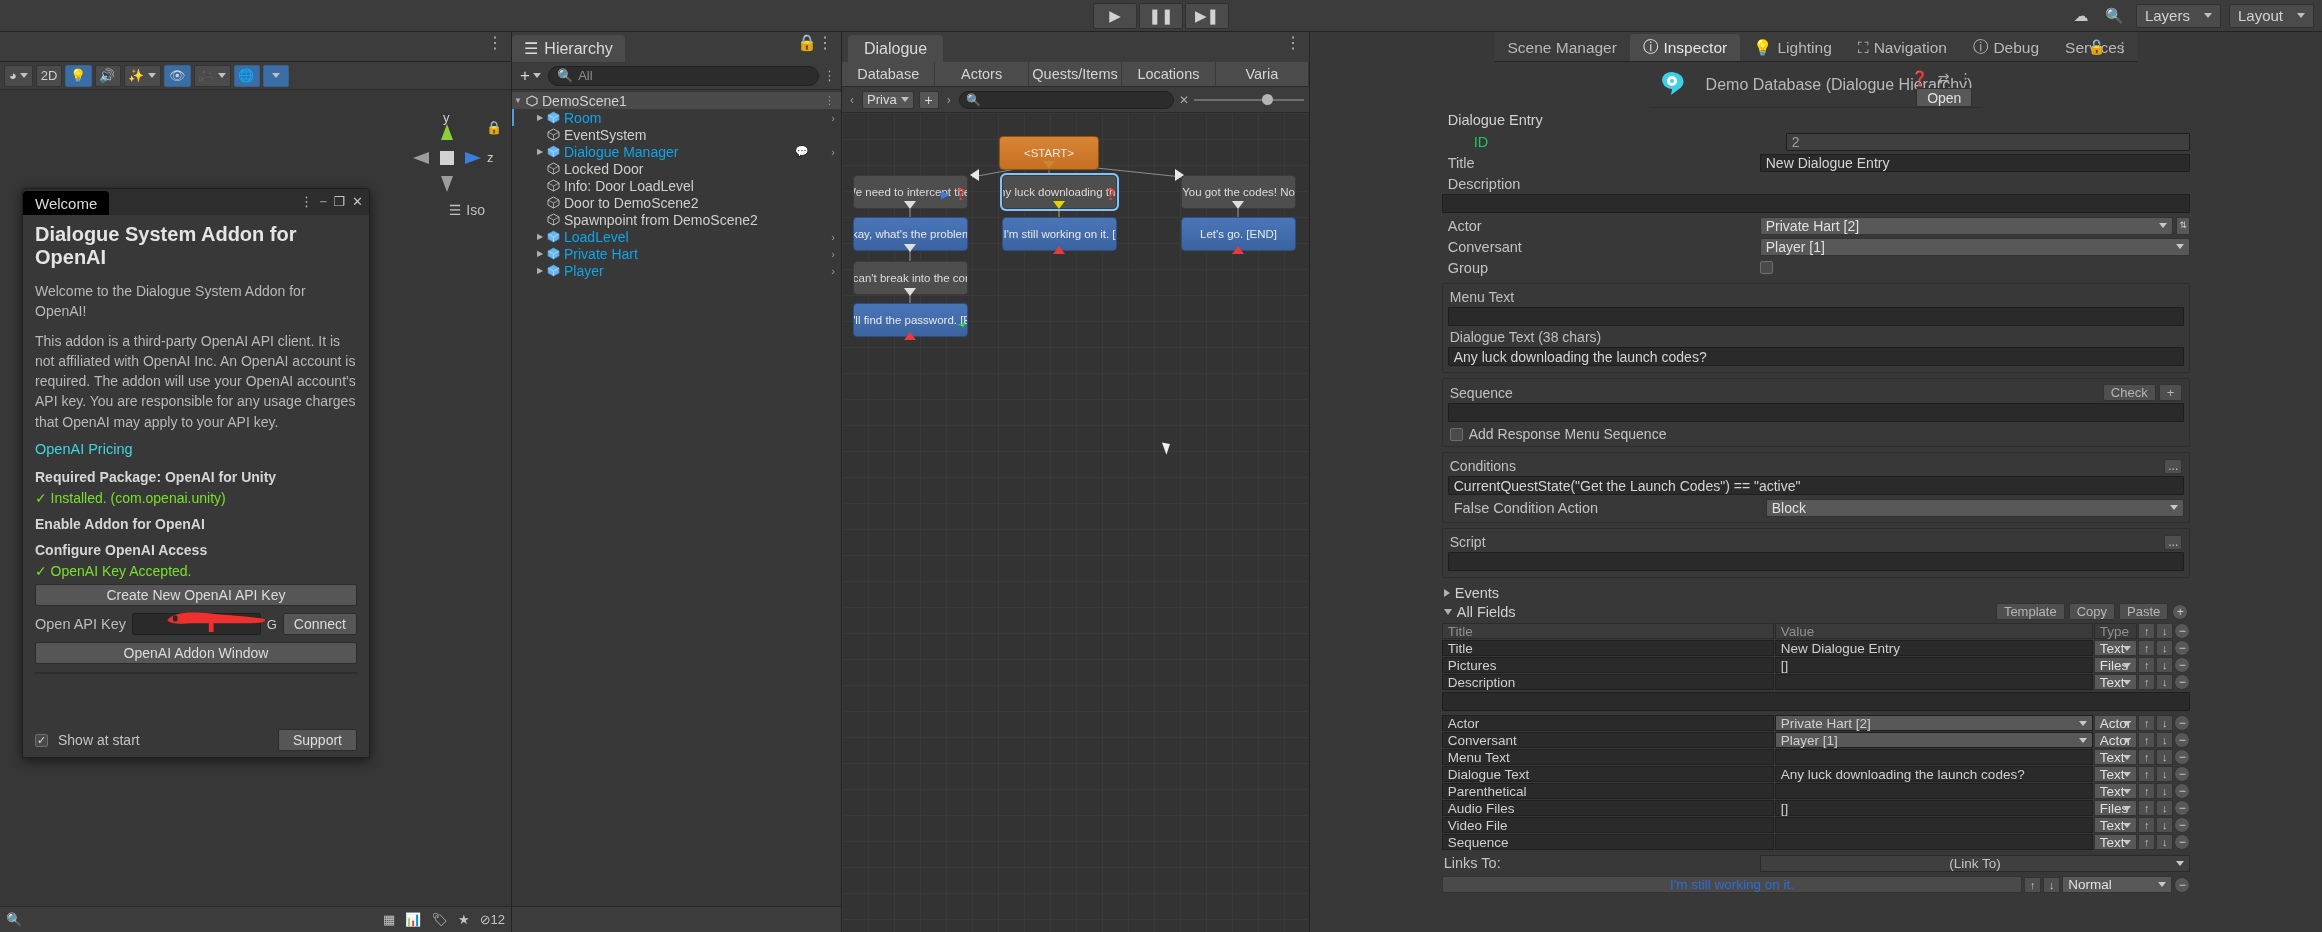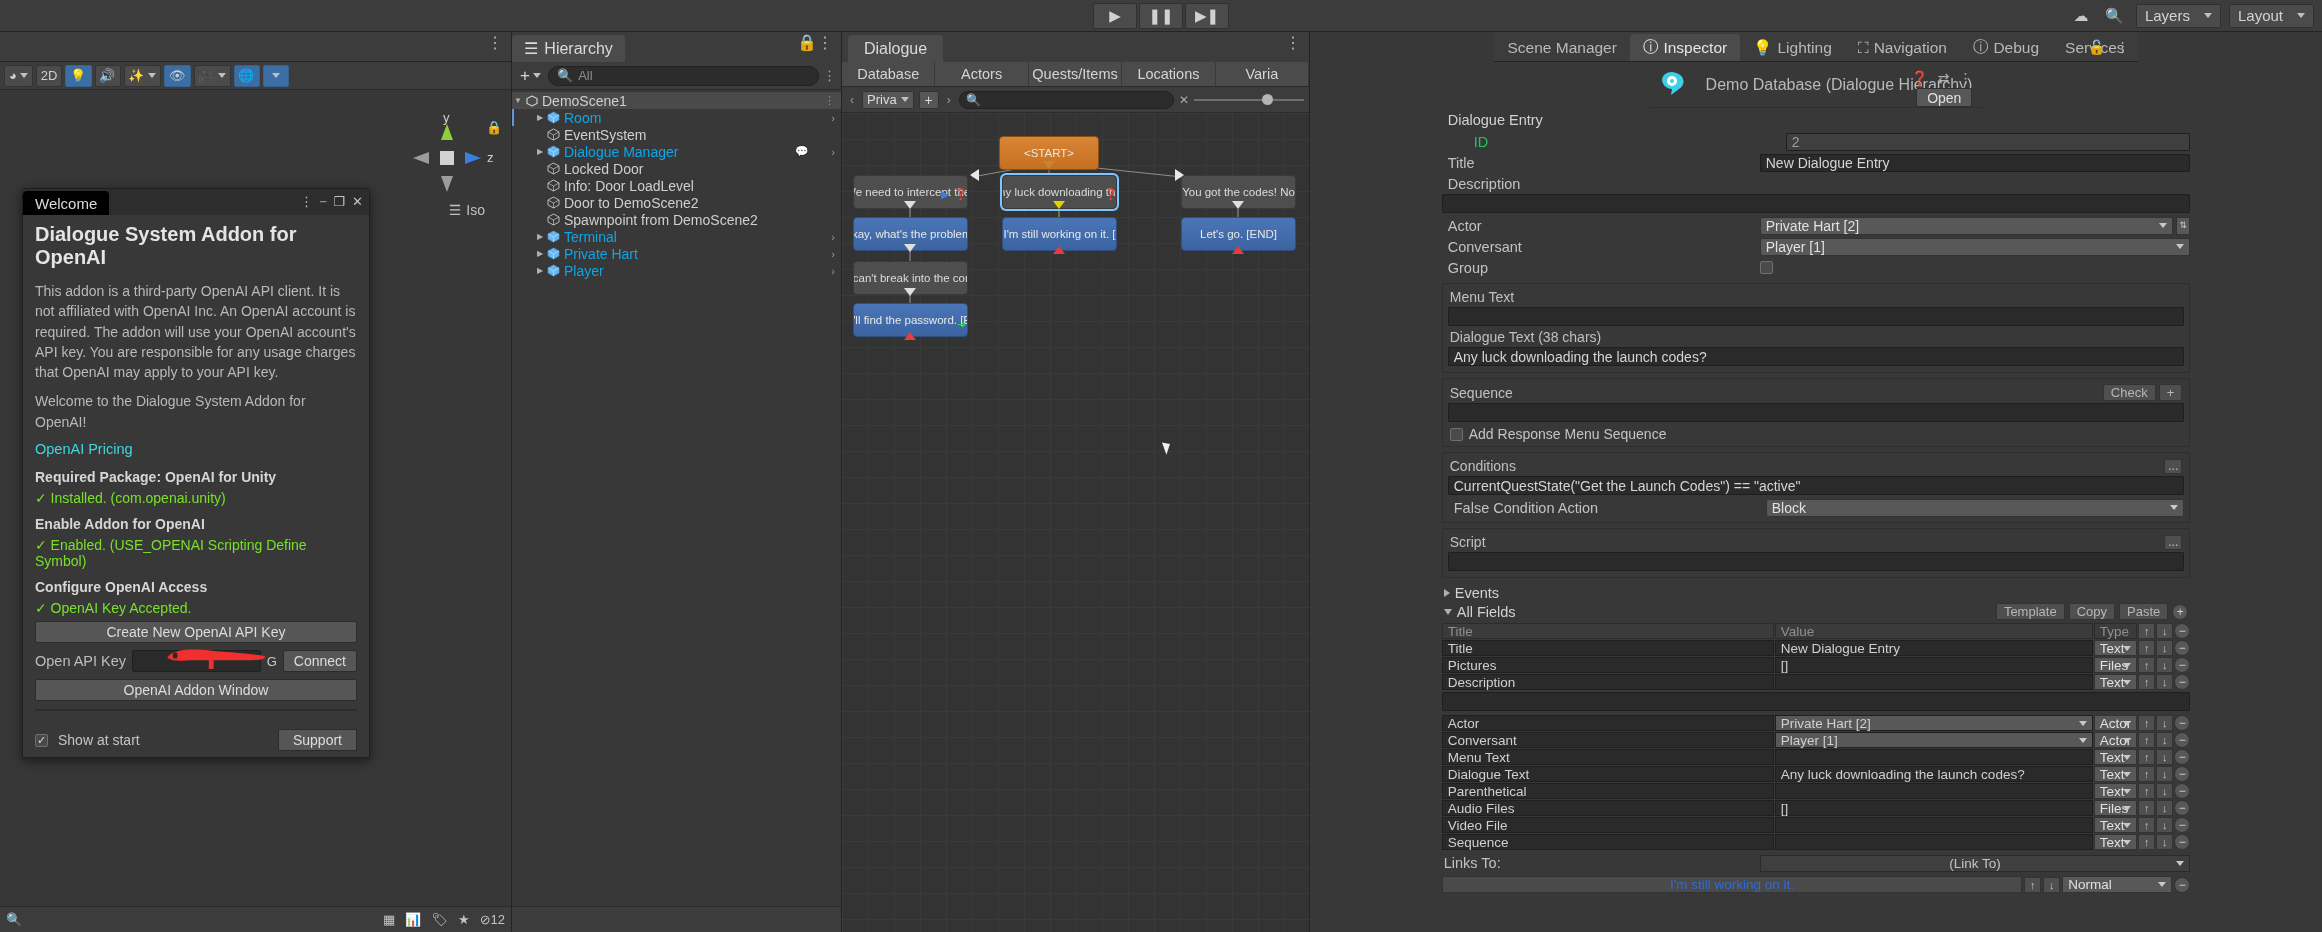--- a/index.html
+++ b/index.html
@@ -328,27 +328,26 @@
           <div class="welcome-tab">Welcome</div>
           <div class="welcome-winbtns">
             <span>⋮</span>
             <span>⎯</span>
             <span>❐</span>
             <span>✕</span>
           </div>
         </div>
         <div class="welcome-body">
           <div class="w-title">Dialogue System Addon for OpenAI</div>
+          <div class="w-p">Welcome to the Dialogue System Addon for OpenAI!</div>
           <div class="w-p">This addon is a third-party OpenAI API client. It is not affiliated with OpenAI Inc. An OpenAI account is required. The addon will use your OpenAI account's API key. You are responsible for any usage charges that OpenAI may apply to your API key.</div>
-          <div class="w-p">Welcome to the Dialogue System Addon for OpenAI!</div>
           <a class="w-link">OpenAI Pricing</a>
           <div class="w-head">Required Package: OpenAI for Unity</div>
           <div class="w-ok">✓ Installed. (com.openai.unity)</div>
           <div class="w-head">Enable Addon for OpenAI</div>
-          <div class="w-ok">✓ Enabled. (USE_OPENAI Scripting Define Symbol)</div>
           <div class="w-head">Configure OpenAI Access</div>
           <div class="w-ok">✓ OpenAI Key Accepted.</div>
           <div class="w-btn">Create New OpenAI API Key</div>
           <div class="w-keyrow">
             <span class="w-keylabel">Open API Key</span>
             <div class="w-keyfield" placeholder="">
               <svg class="redmark" viewBox="0 0 130 30">
                 <path d="M4,16 C10,6 30,4 58,7 C90,10 118,12 126,14 C128,16 124,19 110,19 L36,19 C26,19 14,22 4,16 Z" fill="#f0302f"></path>
                 <path d="M56,12 L56,30 L62,30 L62,12 Z" fill="#f0302f"></path>
                 <ellipse cx="14" cy="13" rx="3" ry="4" fill="#2a2a2a"></ellipse>
@@ -483,21 +482,21 @@
             </div>
             <div class="h-row " style="padding-left: 22px;">
               <span class="h-arrow">▶</span>
               <span class="h-ico">
                 <svg width="13" height="13" viewBox="0 0 13 13">
                   <polygon points="6.5,1 12,4 12,9 6.5,12 1,9 1,4" fill="#6ab7f0" stroke="#4a92c8" stroke-width="0.8"></polygon>
                   <polyline points="1,4 6.5,7 12,4" fill="none" stroke="#bde3fb" stroke-width="0.7"></polyline>
                   <line x1="6.5" y1="7" x2="6.5" y2="12" stroke="#bde3fb" stroke-width="0.7"></line>
                 </svg>
               </span>
-              <span class="h-label prefab">Terminal</span>
+              <span class="h-label prefab">LoadLevel</span>
               <span class="h-chevron">›</span>
             </div>
             <div class="h-row " style="padding-left: 22px;">
               <span class="h-arrow">▶</span>
               <span class="h-ico">
                 <svg width="13" height="13" viewBox="0 0 13 13">
                   <polygon points="6.5,1 12,4 12,9 6.5,12 1,9 1,4" fill="#6ab7f0" stroke="#4a92c8" stroke-width="0.8"></polygon>
                   <polyline points="1,4 6.5,7 12,4" fill="none" stroke="#bde3fb" stroke-width="0.7"></polyline>
                   <line x1="6.5" y1="7" x2="6.5" y2="12" stroke="#bde3fb" stroke-width="0.7"></line>
                 </svg>

